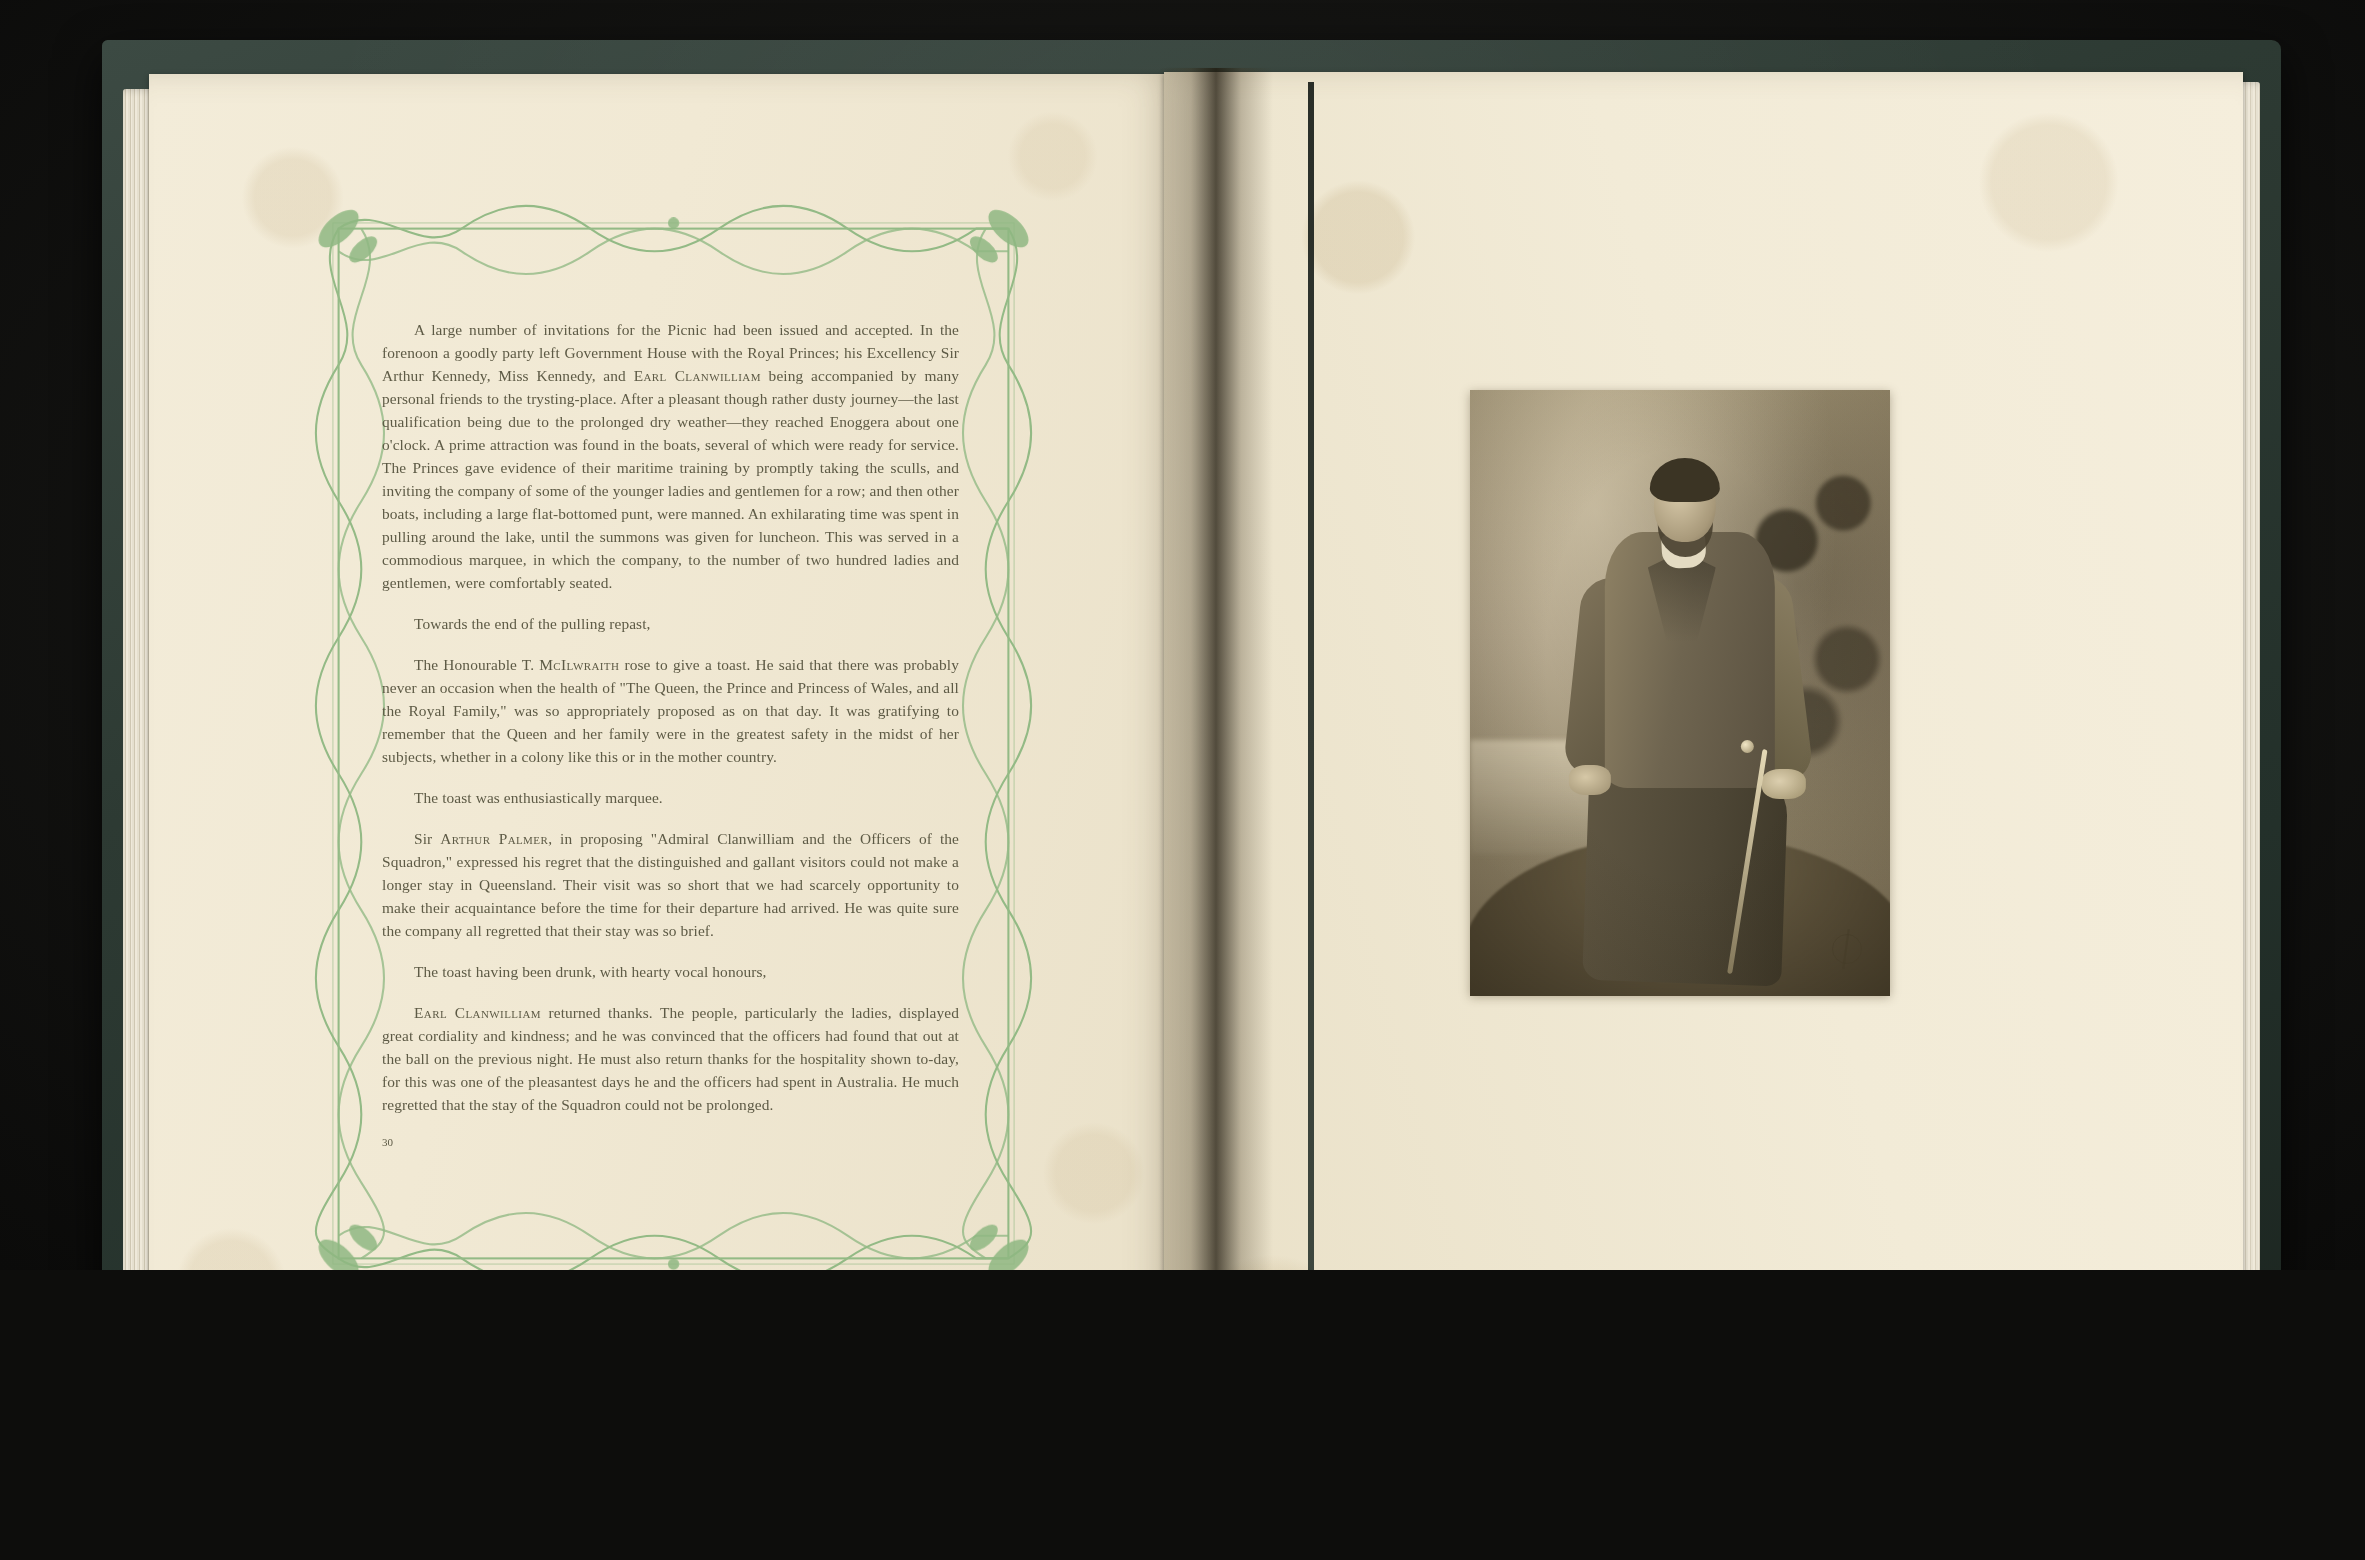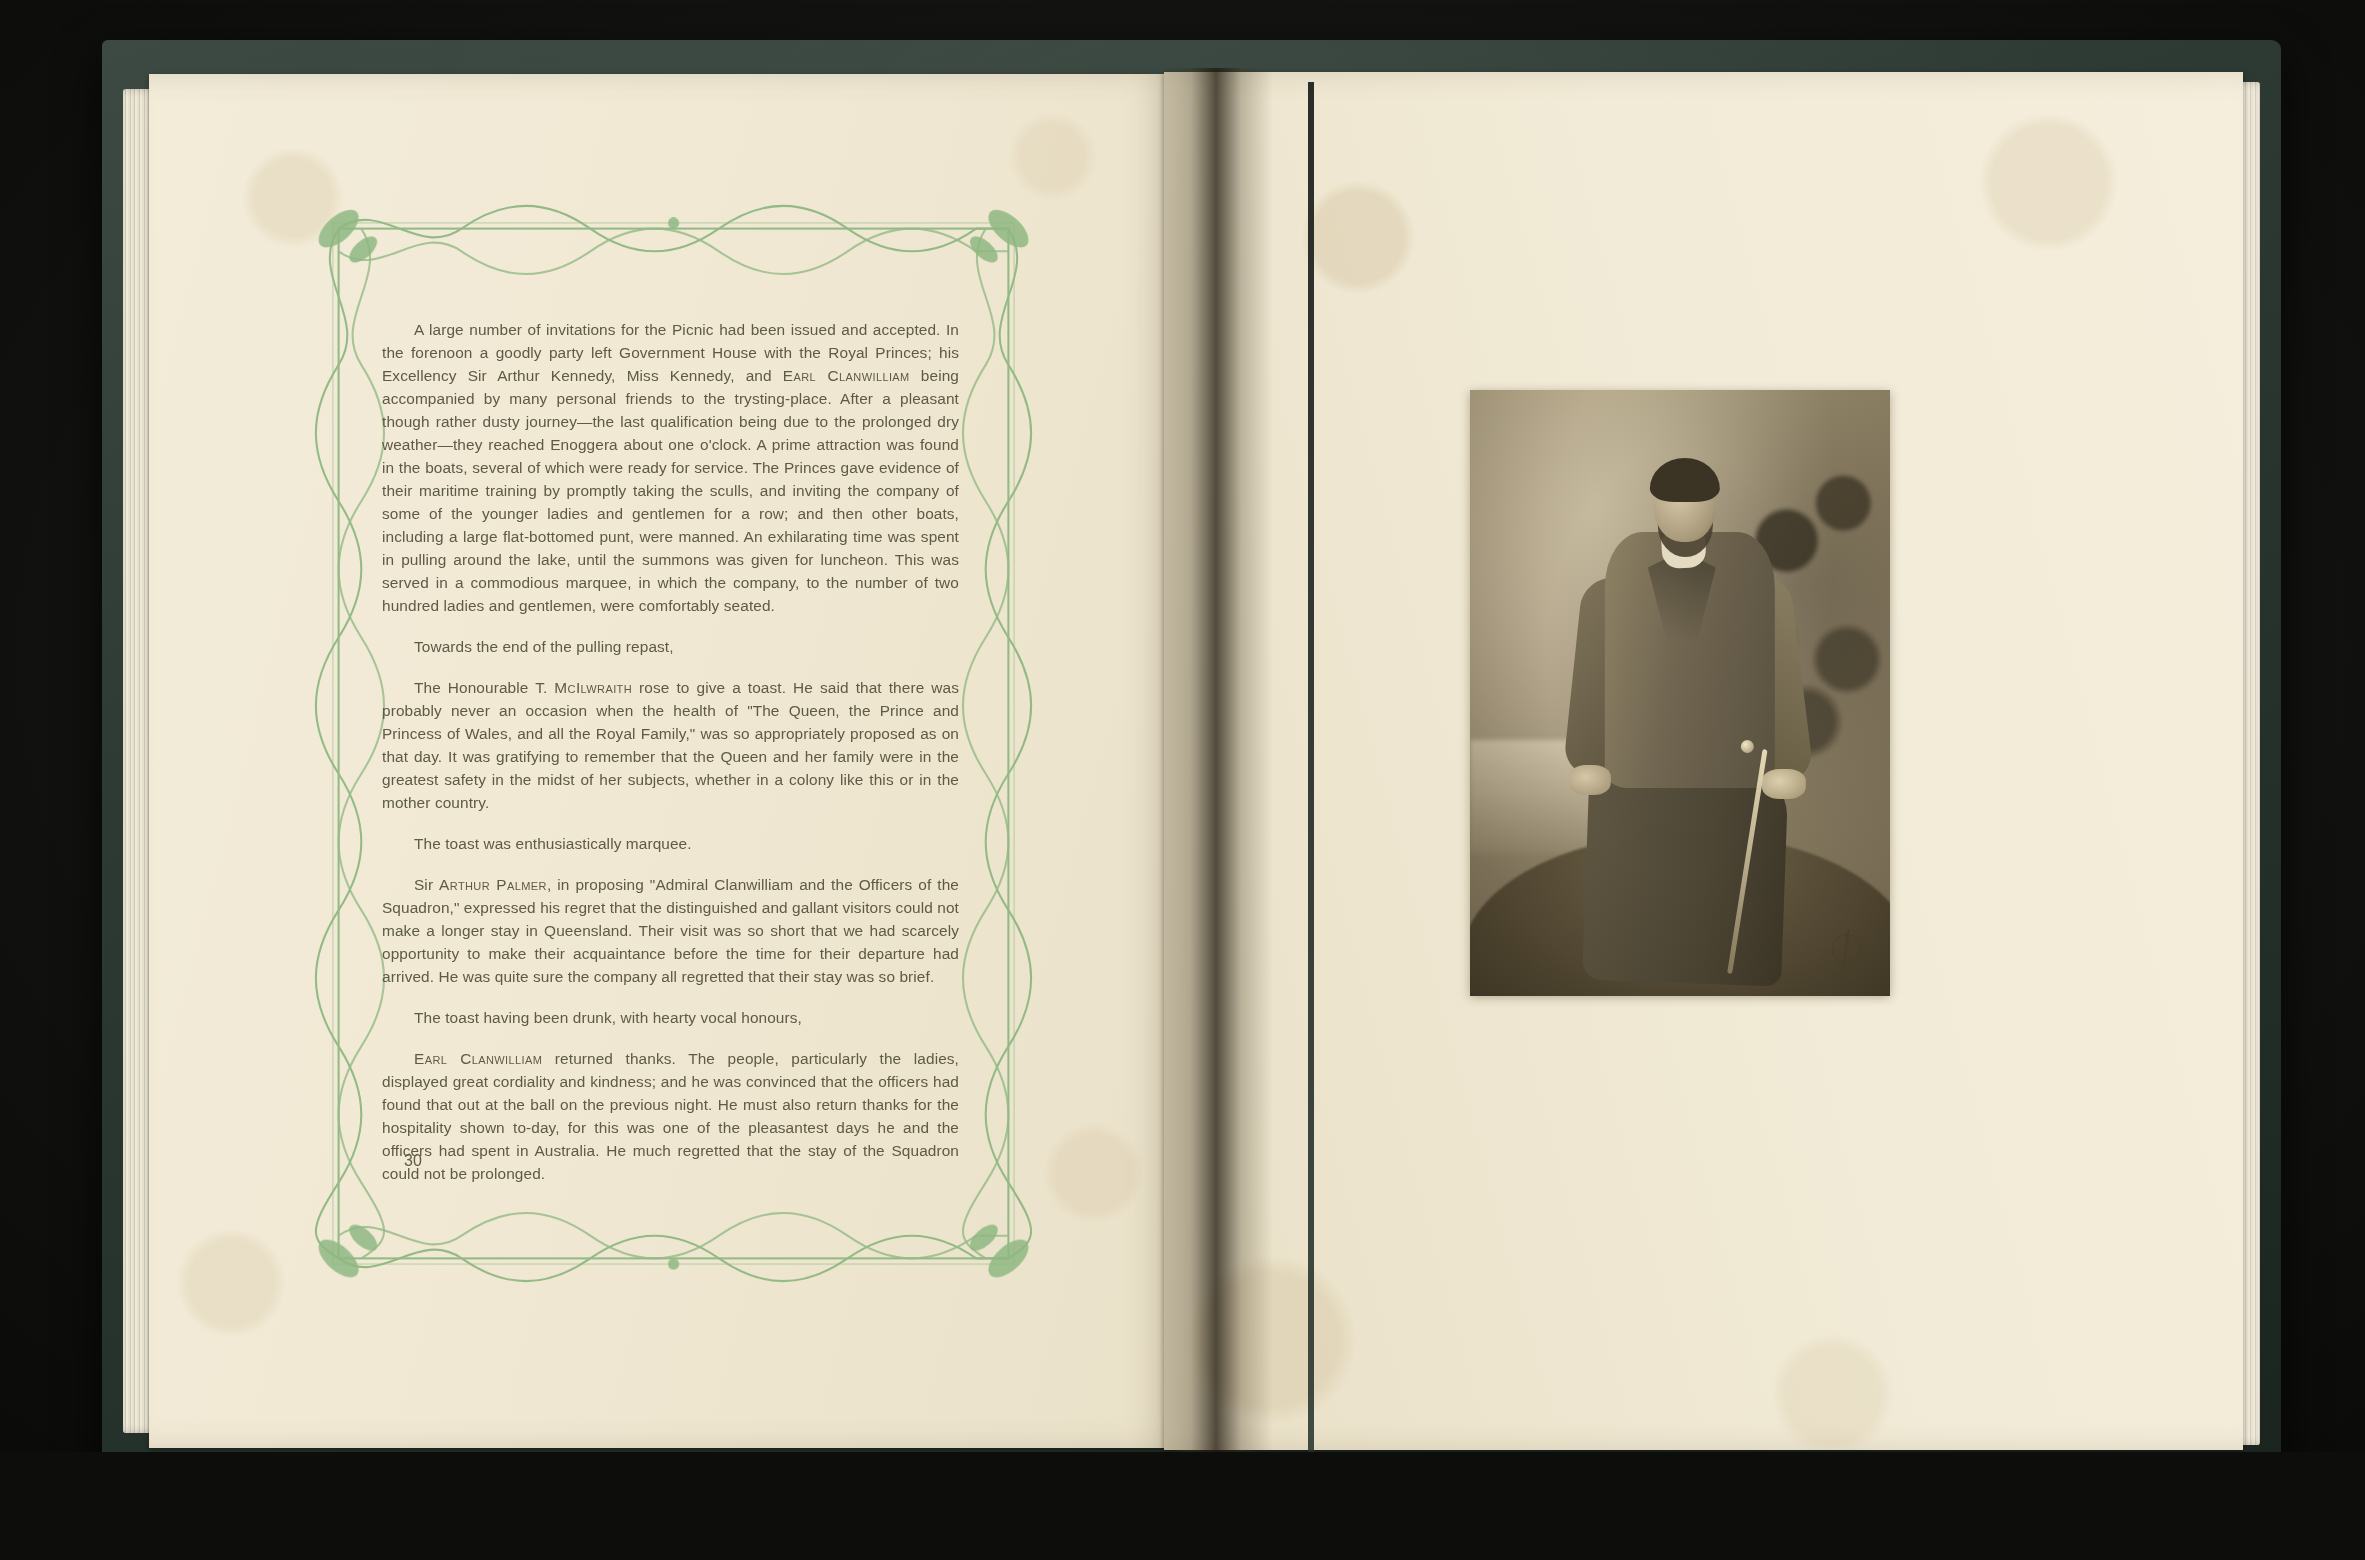--- a/index.html
+++ b/index.html
@@ -3,24 +3,24 @@
 <meta charset="utf-8">
 <style>
   html, body {
     margin: 0;
     padding: 0;
     background: #0d0d0c;
   }
   #stage {
     position: relative;
     width: 2366px;
-    height: 1452px;
+    height: 1270px;
     background: #ffffff;
     overflow: hidden;
-    font-family: Liberation Sans, sans-serif;
+    font-family: Liberation Serif, serif;
   }
 
   
   .backdrop {
     position: absolute;
     inset: 0;
     background:
       radial-gradient(ellipse at 50% 45%, #232320 0%, #151513 45%, #0b0b0a 100%);
   }
 
@@ -160,25 +160,24 @@
     letter-spacing: 0.1px;
   }
   .text-col p { margin: 0 0 18px 0; text-indent: 32px; }
   .text-col p.short { text-indent: 32px; }
   .smallcaps {
     font-variant: small-caps;
     letter-spacing: 0.4px;
   }
   .folio {
     position: absolute;
-    left: 404px;
+    left: 382px;
     top: 1136px;
     color: #5d5a45;
-    font-size: 16px;
-    margin-top: 16px;
+    font-size: 11px;
   }
 
   
   .photo {
     position: absolute;
     left: 1470px;
     top: 390px;
     width: 420px;
     height: 606px;
     background:

